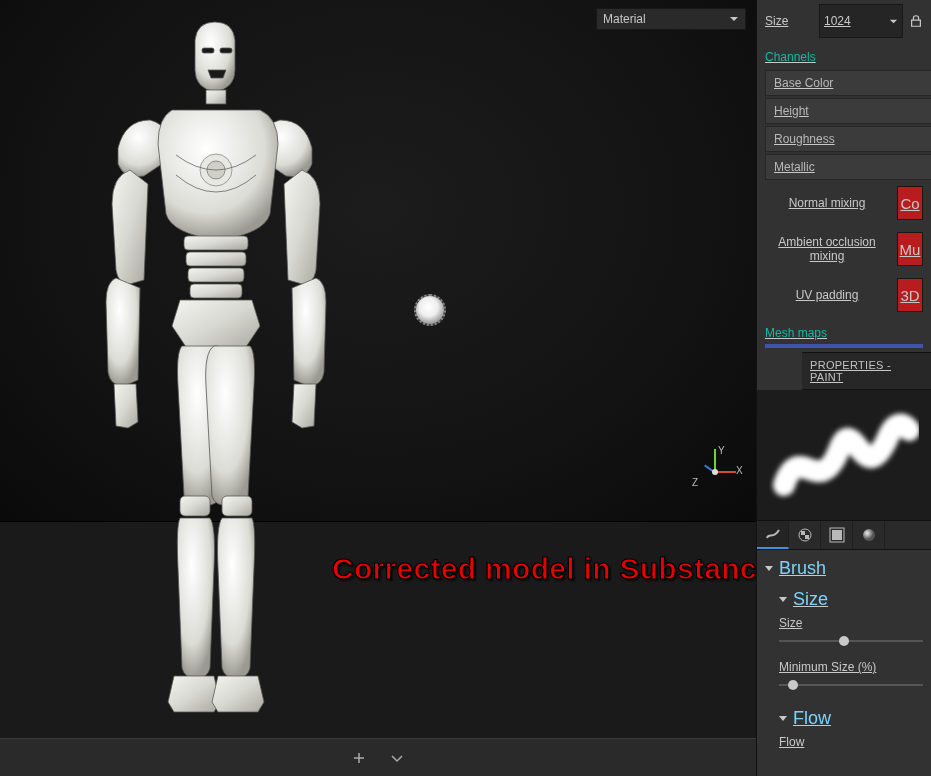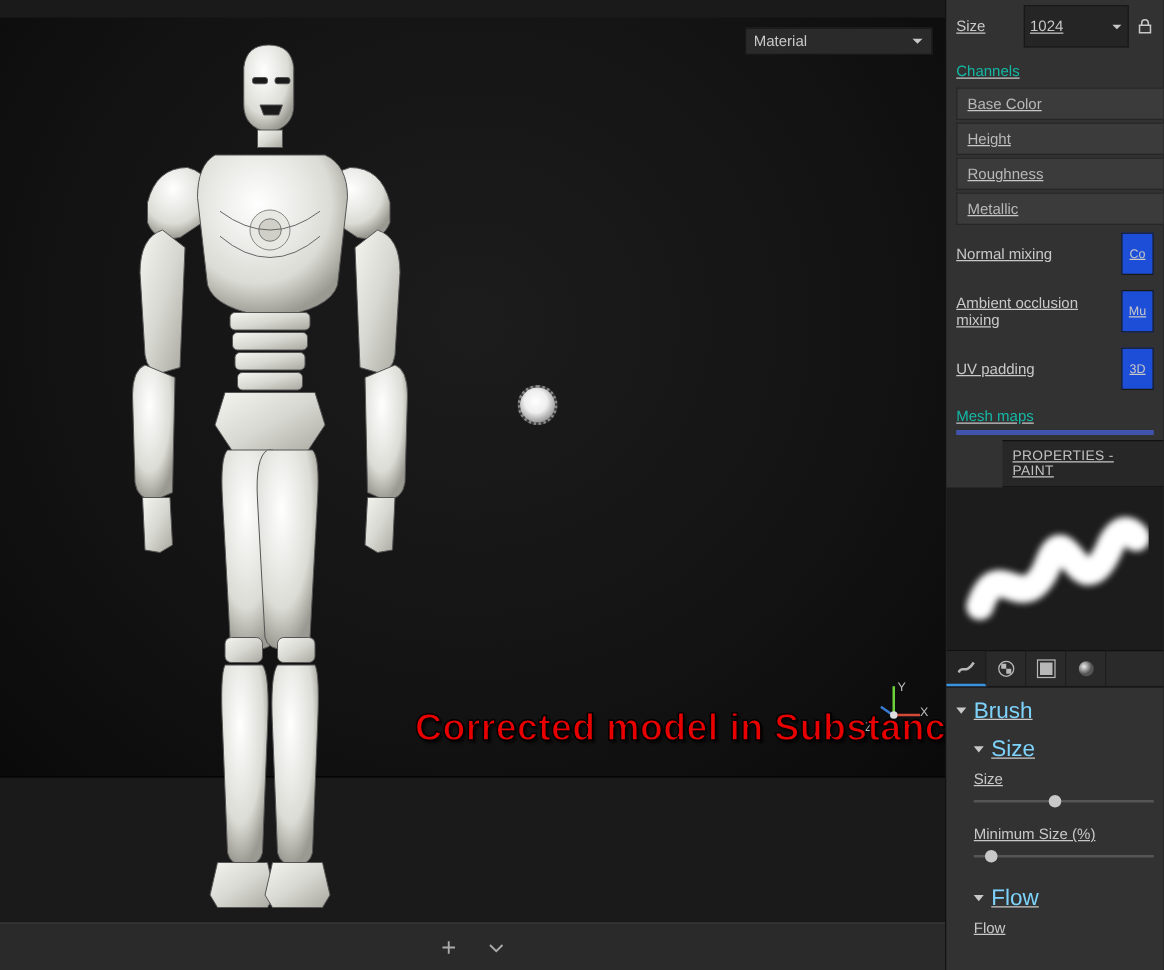--- a/index.html
+++ b/index.html
@@ -1,22 +1,22 @@
 <!DOCTYPE html>
 <html><head>
 <meta charset="utf-8">
 <style>
   * { margin: 0; padding: 0; box-sizing: border-box; font-family: "Segoe UI", Arial, sans-serif; }
   body { background: #1a1a1a; width: 931px; height: 776px; overflow: hidden; position: relative; }
 
   
   #viewport {
     position: absolute;
-    left: 0; top: 14px;
-    width: 756px; height: 608px;
+    left: 0; top: 0;
+    width: 756px; height: 522px;
     background: radial-gradient(ellipse at 50% 40%, #1c1c1c 0%, #131313 60%, #0a0a0a 100%);
     border-bottom: 1px solid #000;
   }
 
   
   .material-dd {
     position: absolute;
     top: 8px; right: 10px;
     width: 150px; height: 22px;
     background: #2a2a2a;
@@ -82,25 +82,25 @@
 
   .section-title { padding:8px 8px 4px; color:#14b8a6; }
 
   .chan {
     margin:2px 0 0 8px; padding:5px 8px;
     background:#3b3b3b; border:1px solid #262626; border-right:none;
     font-size:12px; cursor:pointer;
     color:#b8b8b8;
   }
 
-  .kv { display:flex; align-items:center; padding:6px 8px; gap:8px; }
+  .kv { display:flex; align-items:center; padding:6px 8px; gap:8px;text-align:center; }
   .kv .k{ flex:1; }
   .kv .v{
-    width:26px; height:18px; background:#1d4ed8; border:1px solid #181818;
-    font-size:10px; display:flex; align-items:center; justify-content:center;
+    width:26px; height:18px; background:#b91c1c; border:1px solid #181818;
+    font-size:15px; display:flex; align-items:center; justify-content:center;
     overflow:hidden;
   }
 
   
   #props-head {
     background:#272727; padding:6px 8px; font-size:11px; letter-spacing:0.3px;
     color:#c0c0c0; border-top:1px solid #111; border-bottom:1px solid #111;margin-left:45px;
   }
   #brush-preview {
     height:130px; background:#1c1c1c; position:relative; overflow:hidden;

